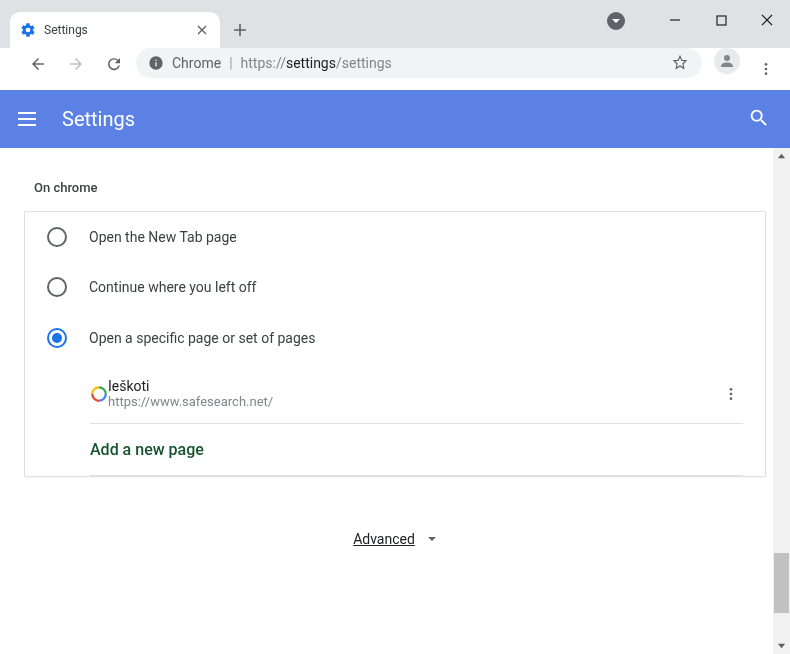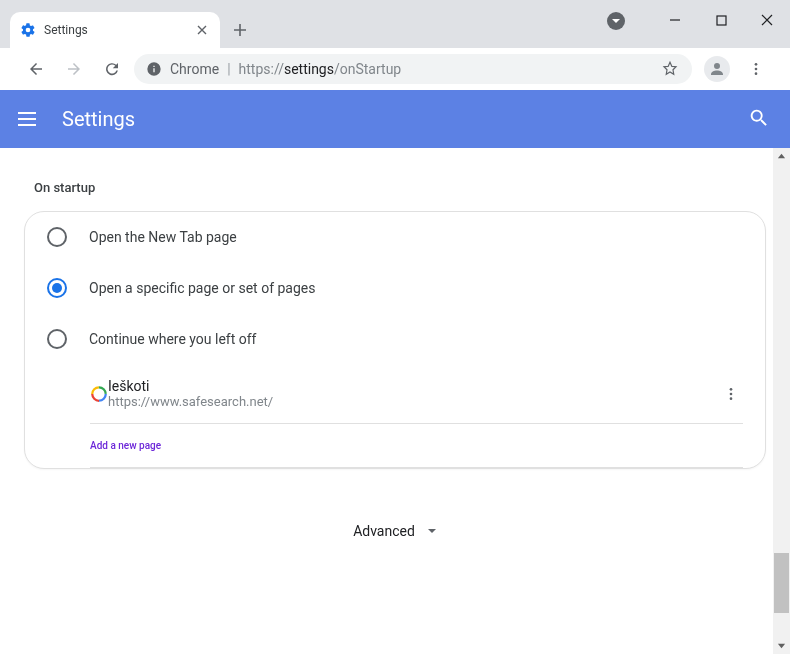--- a/index.html
+++ b/index.html
@@ -10,21 +10,21 @@
 .tab { background: #fff; height: 36px; width: 210px; margin-left: 10px; border-radius: 10px 10px 0 0; display: flex; align-items: center; padding: 0 10px; gap: 8px; }
 .tab-icon { width: 16px; height: 16px; display: flex; align-items: center; justify-content: center; }
 .tab-title { font-size: 12px; color: #3c4043; flex: 1; }
 .tab-close { width: 16px; height: 16px; display: flex; align-items: center; justify-content: center; color: #5f6368; cursor: pointer; }
 .newtab { width: 28px; height: 28px; margin-left: 6px; margin-bottom: 4px; display: flex; align-items: center; justify-content: center; color: #5f6368; }
 .win-controls { position: absolute; right: 0; top: 0; height: 40px; display: flex; }
 .win-btn { width: 46px; display: flex; align-items: center; justify-content: center; color: #202124; }
 .down-chevron { position: absolute; right: 165px; top: 12px; width: 18px; height: 18px; border-radius: 50%; background: #5f6368; display: flex; align-items: center; justify-content: center; }
 
 
-.addrbar { height: 42px; background: #fff; display: flex; align-items: center; padding: 0 20px; gap: 6px; }
+.addrbar { height: 42px; background: #fff; display: flex; padding: 0 10px; gap: 6px; margin-left: 12px; }
 .nav-btn { width: 32px; height: 32px; display: flex; align-items: center; justify-content: center; color: #5f6368; border-radius: 50%; }
 .nav-btn.disabled { color: #bdc1c6; }
 .omnibox { flex: 1; height: 30px; background: #f1f3f4; border-radius: 15px; display: flex; align-items: center; padding: 0 12px; gap: 8px; font-size: 14px; color: #5f6368; }
 .omni-origin { color: #5f6368; }
 .omni-divider { color: #9aa0a6; }
 .omni-path { color: #202124; }
 .star { width: 20px; height: 20px; display: flex; align-items: center; justify-content: center; }
 .avatar { width: 26px; height: 26px; border-radius: 50%; background: #e8eaed; display: flex; align-items: center; justify-content: center; margin: 0 6px; }
 .menu3dot { width: 28px; display: flex; align-items: center; justify-content: center; color: #5f6368; }
 
@@ -35,38 +35,38 @@
 .settings-title { font-size: 20px; font-weight: 400; flex: 1; }
 .header-search { width: 24px; height: 24px; }
 
 
 .viewport { position: relative; height: calc(654px - 48px - 42px - 58px); overflow: hidden; background: #fff; }
 .scrollbar-track { position: absolute; right: 0; top: 0; width: 17px; height: 100%; background: #f1f1f1; }
 .scroll-arrow { width: 17px; height: 17px; display: flex; align-items: center; justify-content: center; color: #606060; }
 .scroll-thumb { position: absolute; right: 1px; width: 15px; background: #c1c1c1; top: 405px; height: 60px; }
 .content { padding: 24px 24px 0 24px; height: 100%; }
 .section-title { font-size: 13px; color: #3c4043; font-weight: 500; margin: 8px 0 16px 10px; }
-.card { background: #fff; border: 1px solid #e0e0e0; border-radius: 20px; box-shadow: 0 1px 2px rgba(0,0,0,.04); }
+.card { background: #fff; border: 1px solid #e0e0e0; border-radius: 1px; box-shadow: 0 1px 2px rgba(0,0,0,.04); }
 .radio-row { display: flex; align-items: center; height: 50px; padding: 0 22px; gap: 22px; }
 .radio-row.tall { height: 52px; }
 .radio { width: 20px; height: 20px; border: 2px solid #5f6368; border-radius: 50%; position: relative; flex-shrink: 0; }
 .radio.selected { border-color: #1a73e8; }
 .radio.selected::after { content: ""; position: absolute; inset: 3px; border-radius: 50%; background: #1a73e8; }
 .radio-label { font-size: 14px; color: #3c4043; }
 .sub { padding: 0 22px 0 65px; }
 .page-row { display: flex; align-items: center; padding: 14px 0; }
 .favicon { width: 18px; height: 18px; position: relative; }
 .favicon svg { width: 18px; height: 18px; }
 .page-text { flex: 1; }
 .page-title { font-size: 14px; color: #202124; }
 .page-url { font-size: 13px; color: #80868b; margin-top: 0; }
 .row-menu { width: 24px; height: 24px; display: flex; align-items: center; justify-content: center; color: #5f6368; }
 .thin-divider { height: 1px; background: #e0e0e0; }
-.link-row { padding: 16px 0; font-size: 10px; color: #6d28d9; font-weight: 500; }
-.advanced { text-align: center; margin-top: 54px; font-size: 14px; color: #202124; display: flex; justify-content: center; align-items: center; gap: 12px; }
+.link-row { padding: 16px 0; font-size: 16px; color: #14532d; font-weight: 500; }
+.advanced { text-align: center; margin-top: 54px; font-size: 14px; color: #202124; display: flex; justify-content: center; align-items: center; gap: 12px; text-decoration: underline; }
 .advanced .chev { color: #5f6368; }
 
 svg { display: block; }
 </style>
 </head>
 <body>
 
 <div class="titlebar">
   <div class="tab">
     <span class="tab-icon">
@@ -127,21 +127,21 @@
       </svg>
     </div>
   <div class="omnibox">
     <span>
         <svg width="16" height="16" viewBox="0 0 24 24">
           <path fill="#5f6368" d="M12 2a10 10 0 1 0 10 10A10 10 0 0 0 12 2Zm1 15h-2v-6h2Zm0-8h-2V7h2Z"></path>
         </svg>
       </span>
     <span class="omni-origin">Chrome</span>
     <span class="omni-divider">|</span>
-    <span><span style="color:#80868b">https://</span><span class="omni-path">settings</span><span style="color:#80868b">/onStartup</span></span>
+    <span><span style="color:#80868b">https://</span><span class="omni-path">settings</span><span style="color:#80868b">/settings</span></span>
     <span style="flex:1"></span>
     <span class="star">
         <svg width="18" height="18" viewBox="0 0 24 24">
           <path fill="none" stroke="#5f6368" stroke-width="1.6" d="M12 3l2.5 5.5L20 9l-4 4 1 6-5-3-5 3 1-6-4-4 5.5-.5z"></path>
         </svg>
       </span>
   </div>
   <div class="avatar">
       <svg width="18" height="18" viewBox="0 0 24 24">
         <path fill="#80868b" d="M12 12a4 4 0 1 0-4-4 4 4 0 0 0 4 4Zm0 2c-4 0-8 2-8 5v1h16v-1c0-3-4-5-8-5Z"></path>
@@ -165,33 +165,33 @@
   <div class="settings-title">Settings</div>
   <div class="header-search">
       <svg width="22" height="22" viewBox="0 0 24 24">
         <path fill="#fff" d="M15.5 14h-.8l-.3-.3a6.5 6.5 0 1 0-.7.7l.3.3v.8l5 5 1.5-1.5Zm-6 0A4.5 4.5 0 1 1 14 9.5 4.5 4.5 0 0 1 9.5 14Z"></path>
       </svg>
     </div>
 </div>
 
 <div class="viewport">
   <div class="content">
-    <div class="section-title">On startup</div>
+    <div class="section-title">On chrome</div>
     <div class="card">
       <div class="radio-row">
         <div class="radio"></div>
         <div class="radio-label">Open the New Tab page</div>
       </div>
+      <div class="radio-row">
+        <div class="radio"></div>
+        <div class="radio-label">Continue where you left off</div>
+      </div>
       <div class="radio-row tall">
         <div class="radio selected"></div>
         <div class="radio-label">Open a specific page or set of pages</div>
-      </div>
-      <div class="radio-row">
-        <div class="radio"></div>
-        <div class="radio-label">Continue where you left off</div>
       </div>
       <div class="sub">
         <div class="page-row">
           <div class="favicon">
             <svg viewBox="0 0 24 24">
                 <circle cx="12" cy="12" r="9" fill="none" stroke="#4285F4" stroke-width="3" stroke-dasharray="14 50"></circle>
                 <circle cx="12" cy="12" r="9" fill="none" stroke="#EA4335" stroke-width="3" stroke-dasharray="14 50" stroke-dashoffset="-14"></circle>
                 <circle cx="12" cy="12" r="9" fill="none" stroke="#FBBC05" stroke-width="3" stroke-dasharray="14 50" stroke-dashoffset="-28"></circle>
                 <circle cx="12" cy="12" r="9" fill="none" stroke="#34A853" stroke-width="3" stroke-dasharray="14 50" stroke-dashoffset="-42"></circle>
               </svg>

